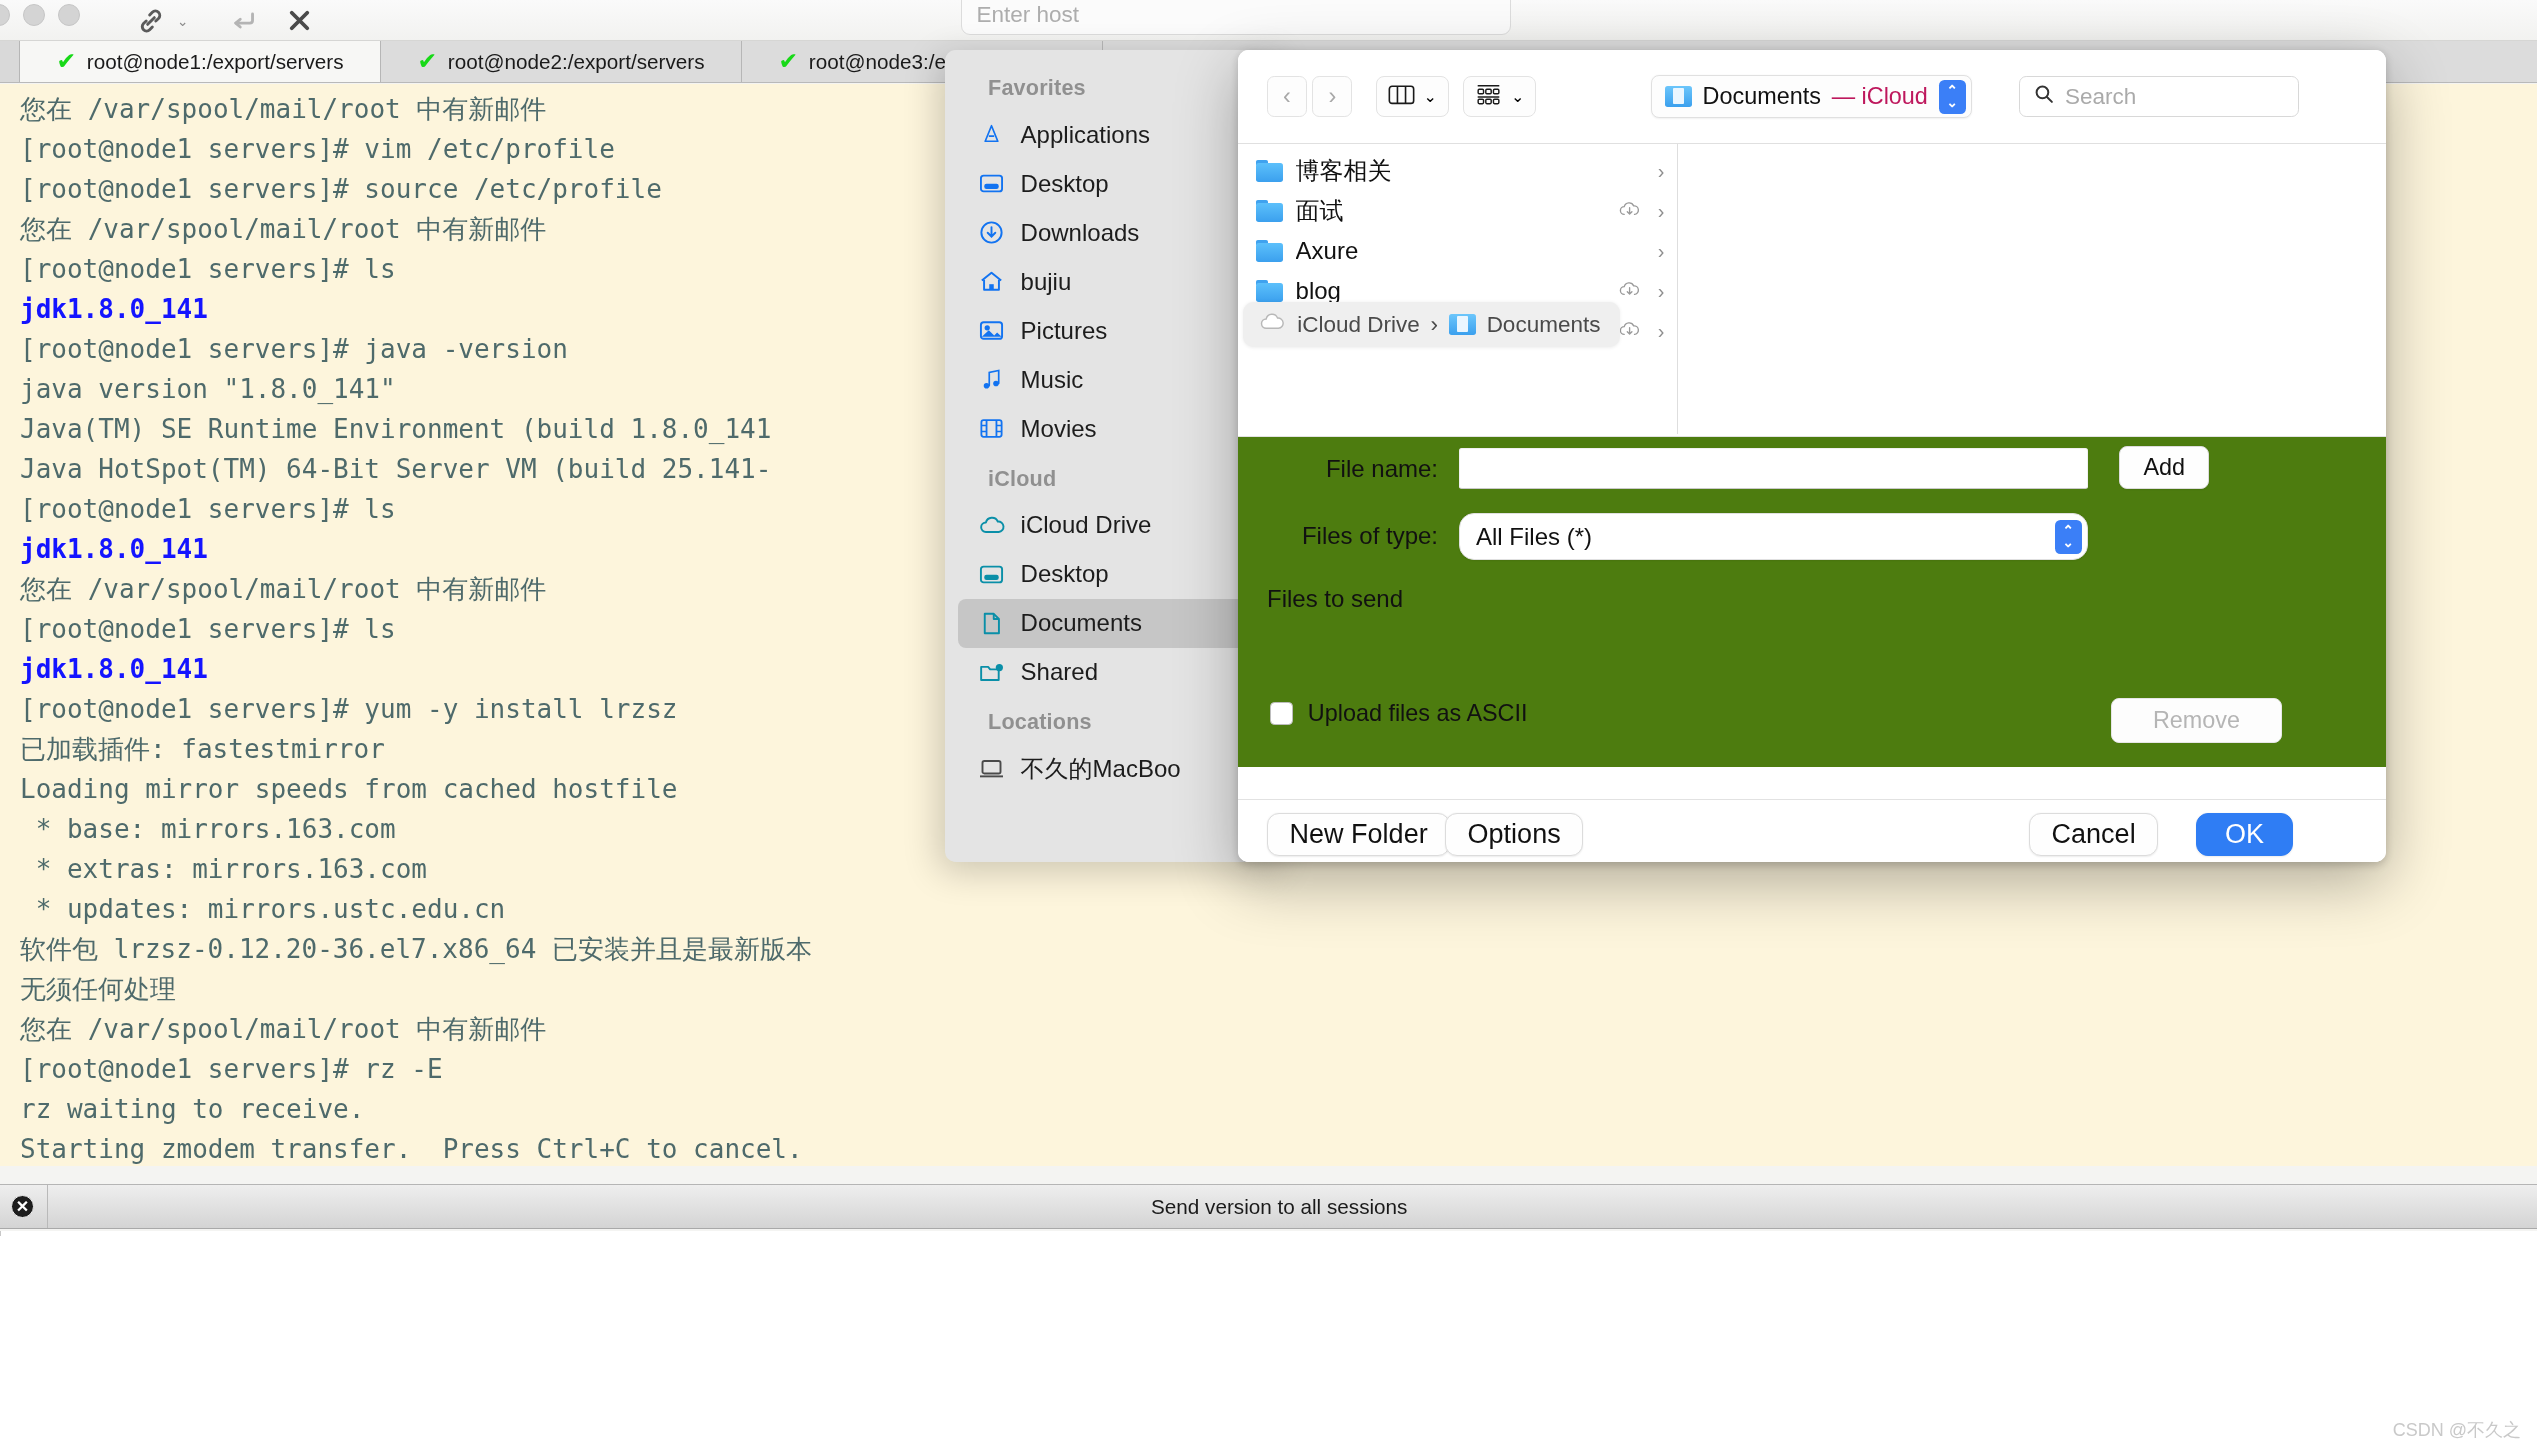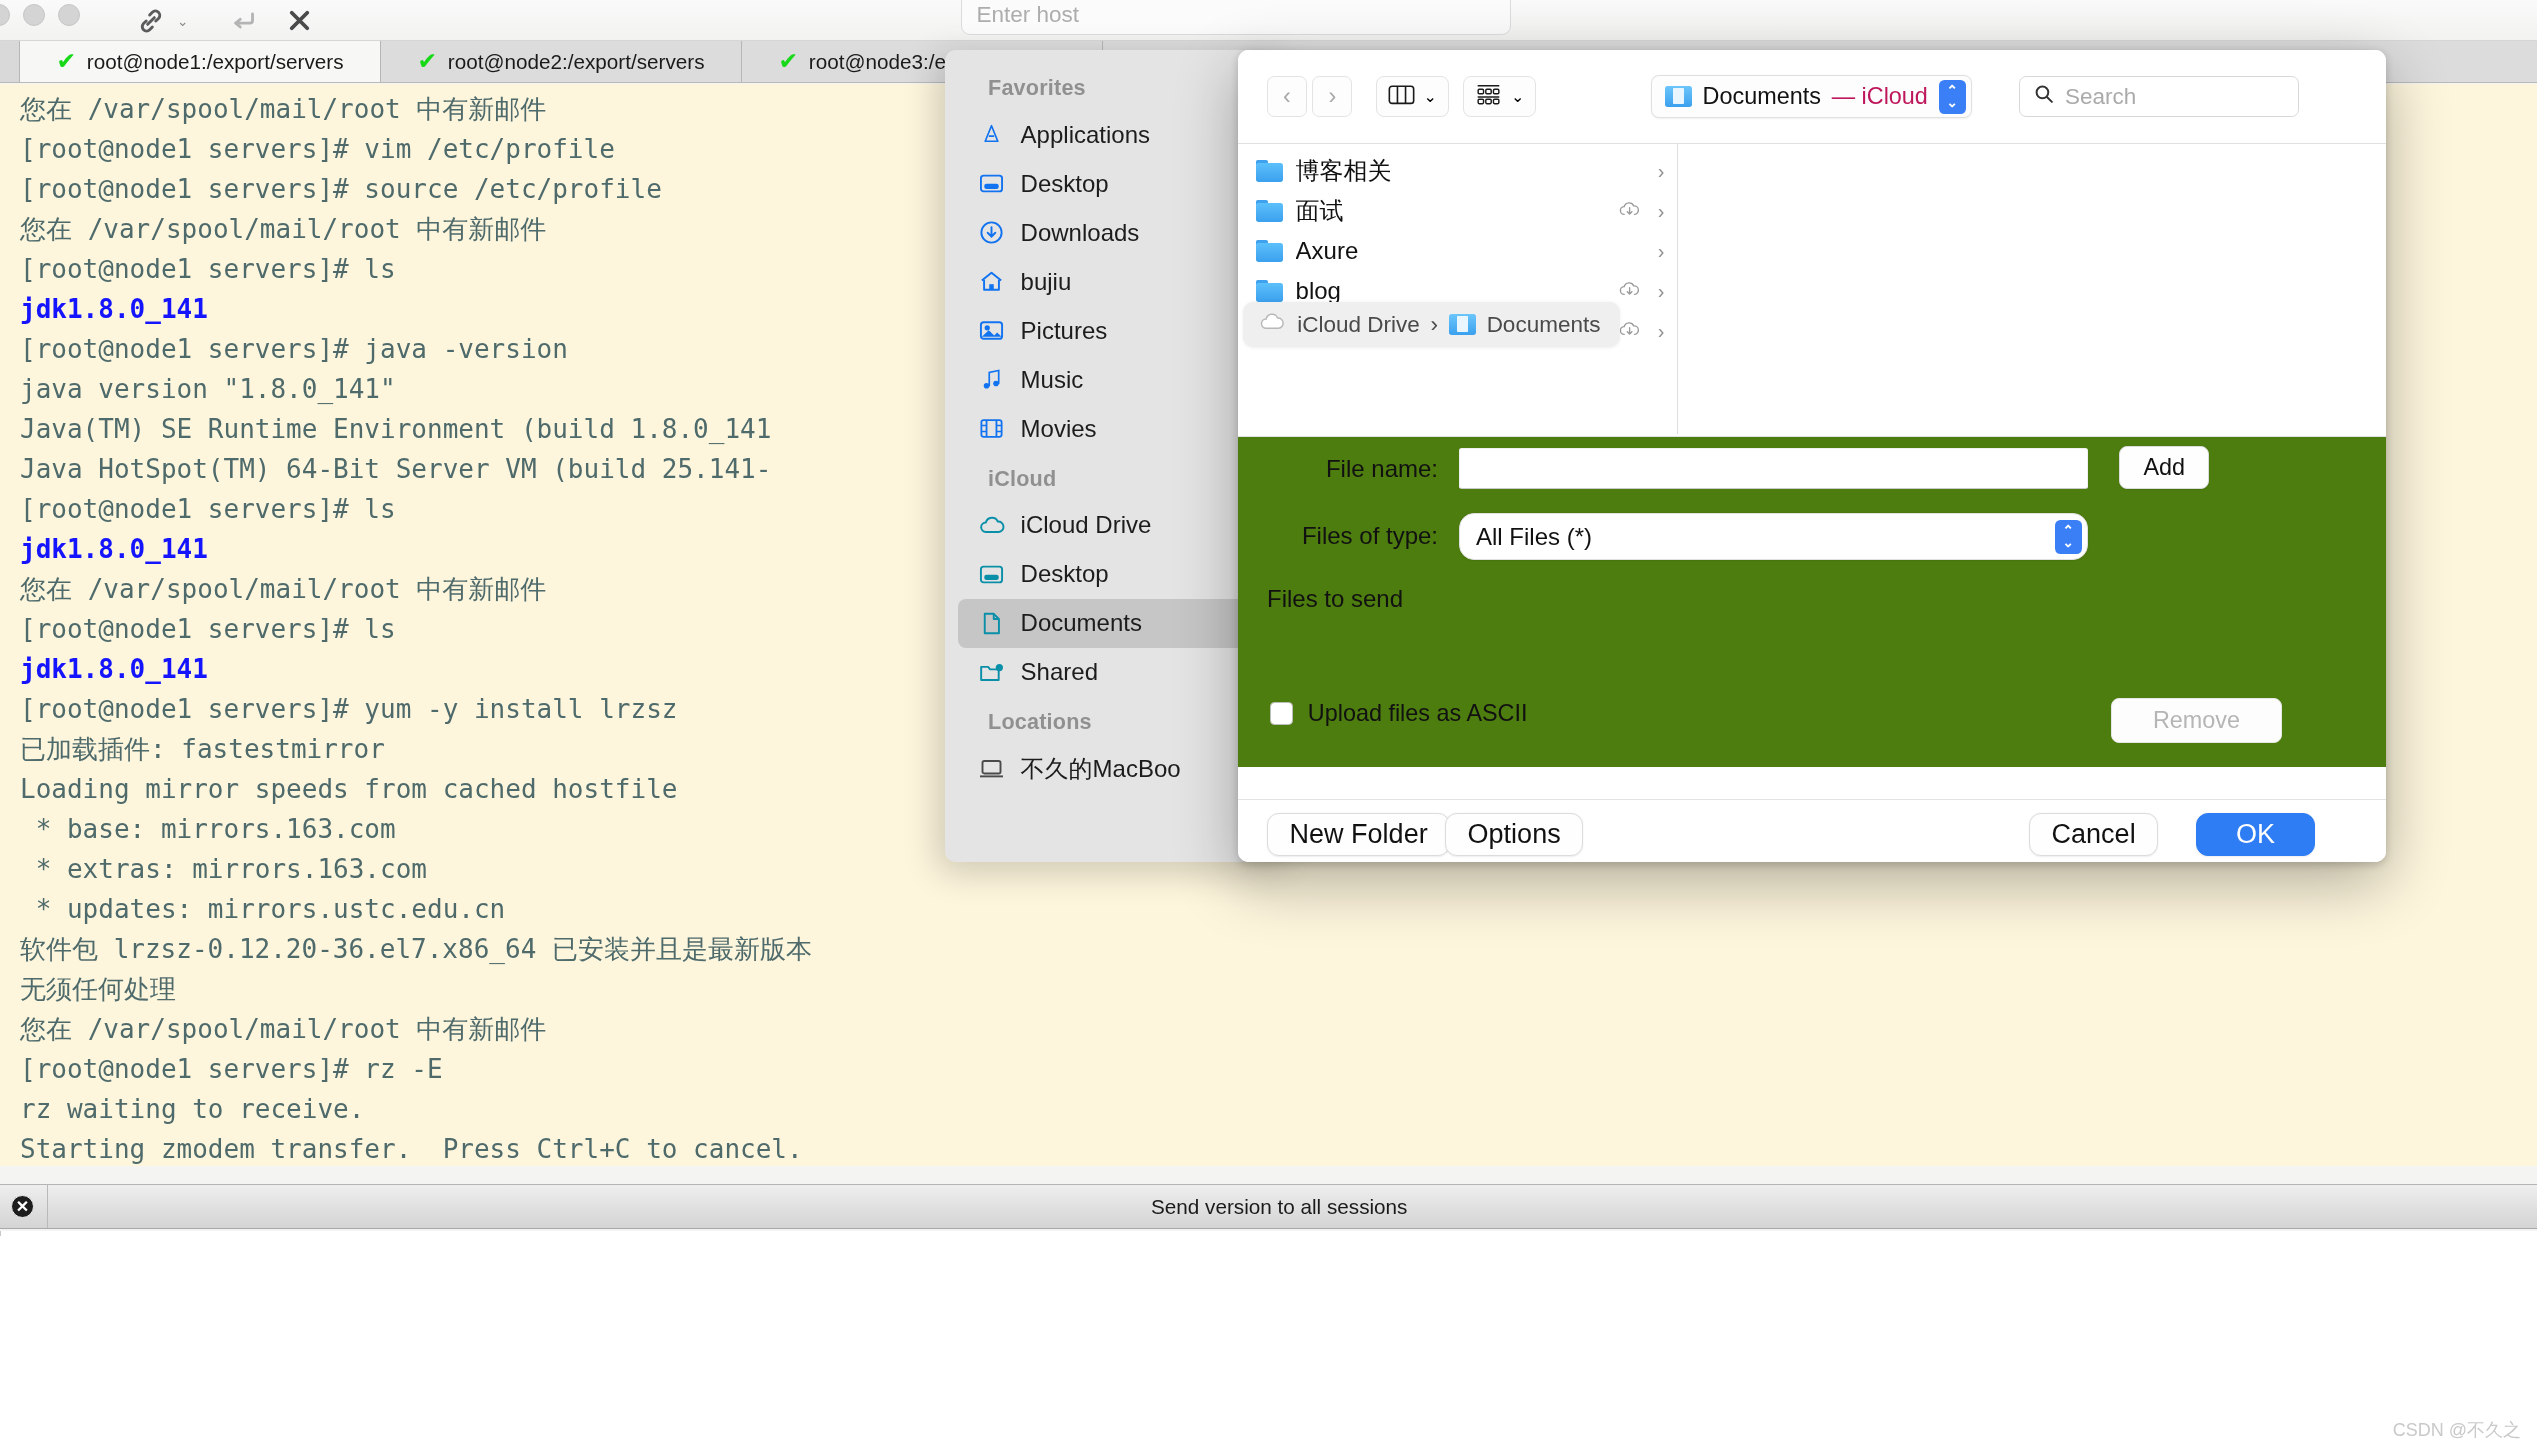--- a/index.html
+++ b/index.html
@@ -710,21 +710,21 @@
     <div class="footer">
       <div class="fbtn" style="left:29px;">
         <span>New Folder</span>
       </div>
       <div class="fbtn" style="left:207px;">
         <span>Options</span>
       </div>
       <div class="fbtn" style="left:791px;">
         <span>Cancel</span>
       </div>
-      <div class="fbtn primary" style="left:958px; width:119px; padding:6px;">
+      <div class="fbtn primary" style="left:958px; width:97px; padding:6px;">
         <span>OK</span>
       </div>
     </div>
   </div>
 
   <div class="watermark">CSDN @不久之</div>
 </div>
 
 
 </body></html>

